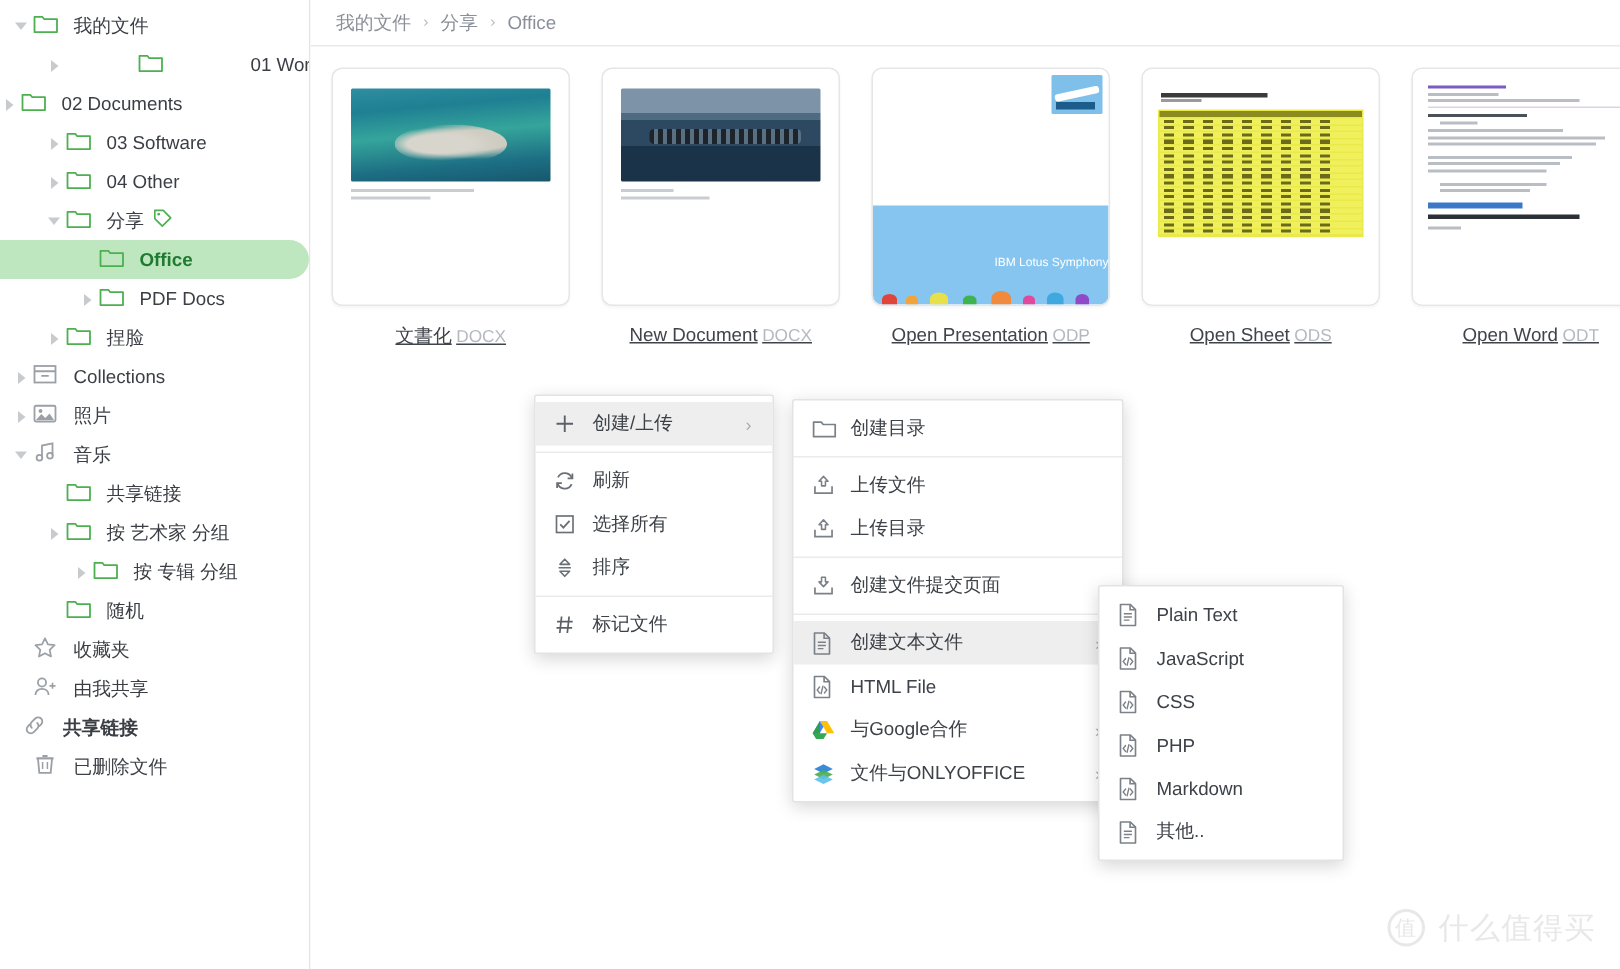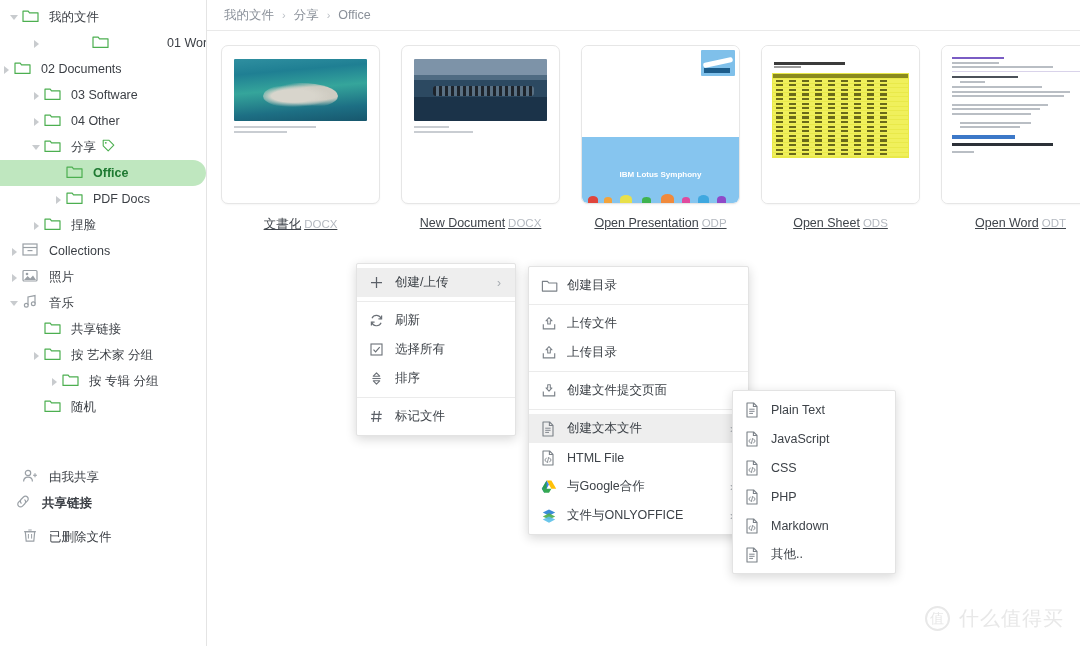--- a/index.html
+++ b/index.html
@@ -100,21 +100,21 @@
   .sea2 { background: linear-gradient(180deg,#7d93a8 0 26%, #4f6b82 26% 34%, #2c4961 34% 62%, #1b3349 62% 100%); position: relative; }
   .sea2::after {
     content:""; position:absolute; left:14%; top:44%; width:76%; height:16%;
     background: repeating-linear-gradient(90deg,#1a1d22 0 3px, rgba(255,255,255,.25) 3px 6px);
     border-radius: 3px; opacity:.85;
   }
 
   .odp { width:100%; height:100%; background:#fff; position: relative; }
   .odp .band { position:absolute; left:0; right:0; bottom:0; height:66px; background:#86c5ef; }
   .odp .ttl { position:absolute; left:0; right:0; bottom:46px; text-align:center; font-size:6px; color:#d9d97a; letter-spacing:.3px;}
-  .odp .sub { position:absolute; left:0; right:0; bottom:24px; text-align:center; font-size:8px; color:#fff;font-weight:bold; }
+  .odp .sub { position:absolute; left:0; right:0; bottom:24px; text-align:right; font-size:8px; color:#fff; }
   .odp .logo { position:absolute; right:4px; top:4px; width:34px; height:26px; background:#7fc0ea; border-radius:1px; overflow:hidden;}
   .odp .logo::before{content:"";position:absolute;left:2px;top:10px;width:30px;height:5px;background:#fff;transform:rotate(-12deg);border-radius:2px;}
   .odp .logo::after{content:"";position:absolute;left:3px;bottom:3px;width:26px;height:5px;background:#1c5c8a;font-size:4px;}
   .odp .dots { position:absolute; left:0; right:0; bottom:0; height:16px; }
   .odp .dots span{position:absolute;bottom:0;border-radius:50% 50% 0 0;}
 
   .ods { width:100%;height:100%;background:#fff;padding:12px 10px; }
   .ods .h1 { height:3px;width:52%;background:#3b3b3b;margin:4px 0 1px 2px;}
   .ods .h2 { height:2px;width:20%;background:#9a9a9a;margin:0 0 5px 2px;}
   .ods .tbl { background:#e9e94a; padding:1px; }
@@ -315,42 +315,51 @@
         </div>
         <div class="nav-row" style="padding-left: 30px;">
           <span class="caret none"></span>
           <span class="ico">
             <svg width="17" height="15" viewBox="0 0 17 15">
               <path d="M1 3.2h5.2l1.3 1.6H16v8.6H1z" fill="none" stroke="#4caf50" stroke-width="1.2" stroke-linejoin="round"></path>
             </svg>
           </span>
           <span class="nav-label">随机</span>
         </div>
-        <div class="nav-row" style="padding-left: 8px; margin-top: 44px;">
+        <div class="nav-row" style="padding-left: 8px;">
+          <span class="caret none"></span>
+          <span class="ico">
+            <svg width="16" height="15" viewBox="0 0 16 15">
+              <path d="M8 1.5l1.95 4.1 4.45.55-3.26 3.1.86 4.4L8 11.52 3.99 13.65l.87-4.4L1.6 6.15l4.45-.55z" fill="none" stroke="#9aa0a6" stroke-width="1.15" stroke-linejoin="round"></path>
+            </svg>
+          </span>
+          <span class="nav-label">收藏夹</span>
+        </div>
+        <div class="nav-row" style="padding-left: 8px;">
           <span class="caret none"></span>
           <span class="ico">
             <svg width="17" height="15" viewBox="0 0 17 15">
               <circle cx="6" cy="5" r="2.7" fill="none" stroke="#9aa0a6" stroke-width="1.2"></circle>
               <path d="M1.6 13.4c0-2.6 2-4.2 4.4-4.2s4.4 1.6 4.4 4.2" fill="none" stroke="#9aa0a6" stroke-width="1.2"></path>
               <path d="M13 5.2v4M11 7.2h4" stroke="#9aa0a6" stroke-width="1.1"></path>
             </svg>
           </span>
           <span class="nav-label">由我共享</span>
         </div>
         <div class="nav-row" style="padding-left: 1px; font-weight: bold;">
           <span class="caret none"></span>
           <span class="ico">
             <svg width="16" height="15" viewBox="0 0 16 15">
               <path d="M6.2 9.2a2.7 2.7 0 010-3.9l2.3-2.3a2.75 2.75 0 113.9 3.9l-1.2 1.2" fill="none" stroke="#9aa0a6" stroke-width="1.2" stroke-linecap="round"></path>
               <path d="M9.8 5.9a2.7 2.7 0 010 3.9l-2.3 2.3a2.75 2.75 0 11-3.9-3.9l1.2-1.2" fill="none" stroke="#9aa0a6" stroke-width="1.2" stroke-linecap="round"></path>
             </svg>
           </span>
           <span class="nav-label">共享链接</span>
         </div>
-        <div class="nav-row" style="padding-left: 8px; margin-top: 8px;">
+        <div class="nav-row" style="padding-left: 8px;">
           <span class="caret none"></span>
           <span class="ico">
             <svg width="16" height="15" viewBox="0 0 16 15">
               <path d="M3.3 3.6h9.4l-.9 9.6H4.2z" fill="none" stroke="#9aa0a6" stroke-width="1.2"></path>
               <path d="M2.2 3.6h11.6M6.3 2h3.4" stroke="#9aa0a6" stroke-width="1.2"></path>
               <path d="M6.4 6v4.6M9.6 6v4.6" stroke="#9aa0a6" stroke-width="1"></path>
             </svg>
           </span>
           <span class="nav-label">已删除文件</span>
         </div>

